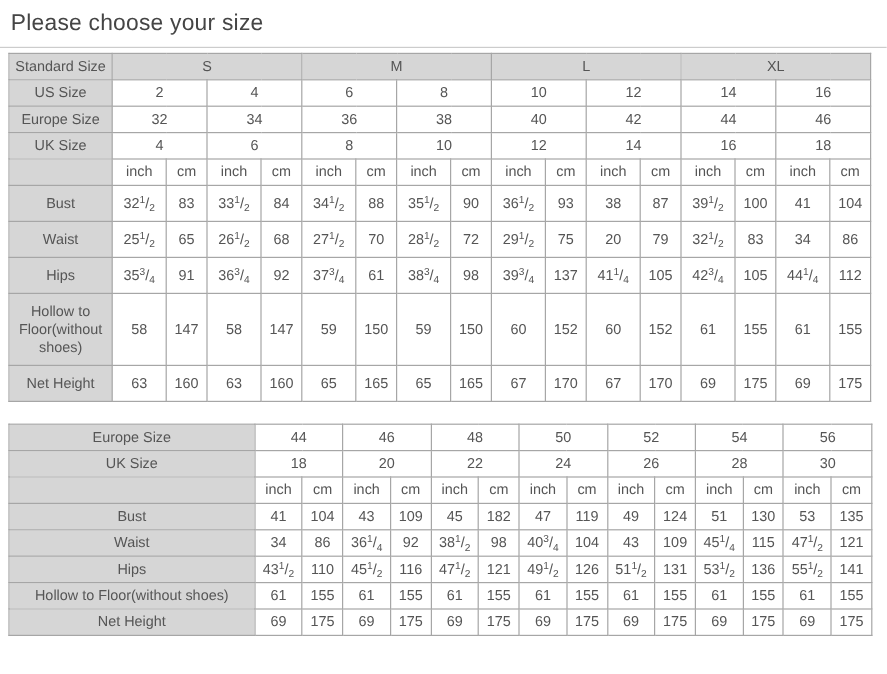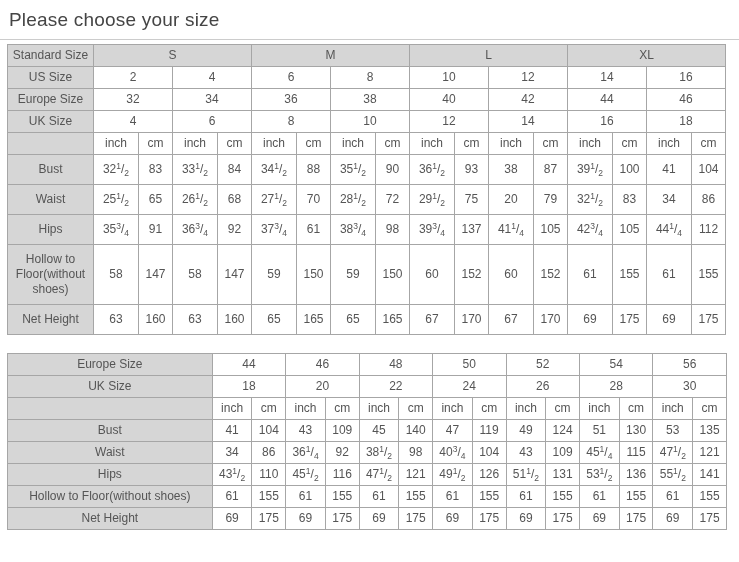--- a/index.html
+++ b/index.html
@@ -272,21 +272,21 @@
           <td>inch</td>
           <td>cm</td>
         </tr>
         <tr>
           <td class="hdr">Bust</td>
           <td>41</td>
           <td>104</td>
           <td>43</td>
           <td>109</td>
           <td>45</td>
-          <td>140</td>
+          <td>182</td>
           <td>47</td>
           <td>119</td>
           <td>49</td>
           <td>124</td>
           <td>51</td>
           <td>130</td>
           <td>53</td>
           <td>135</td>
         </tr>
         <tr>

